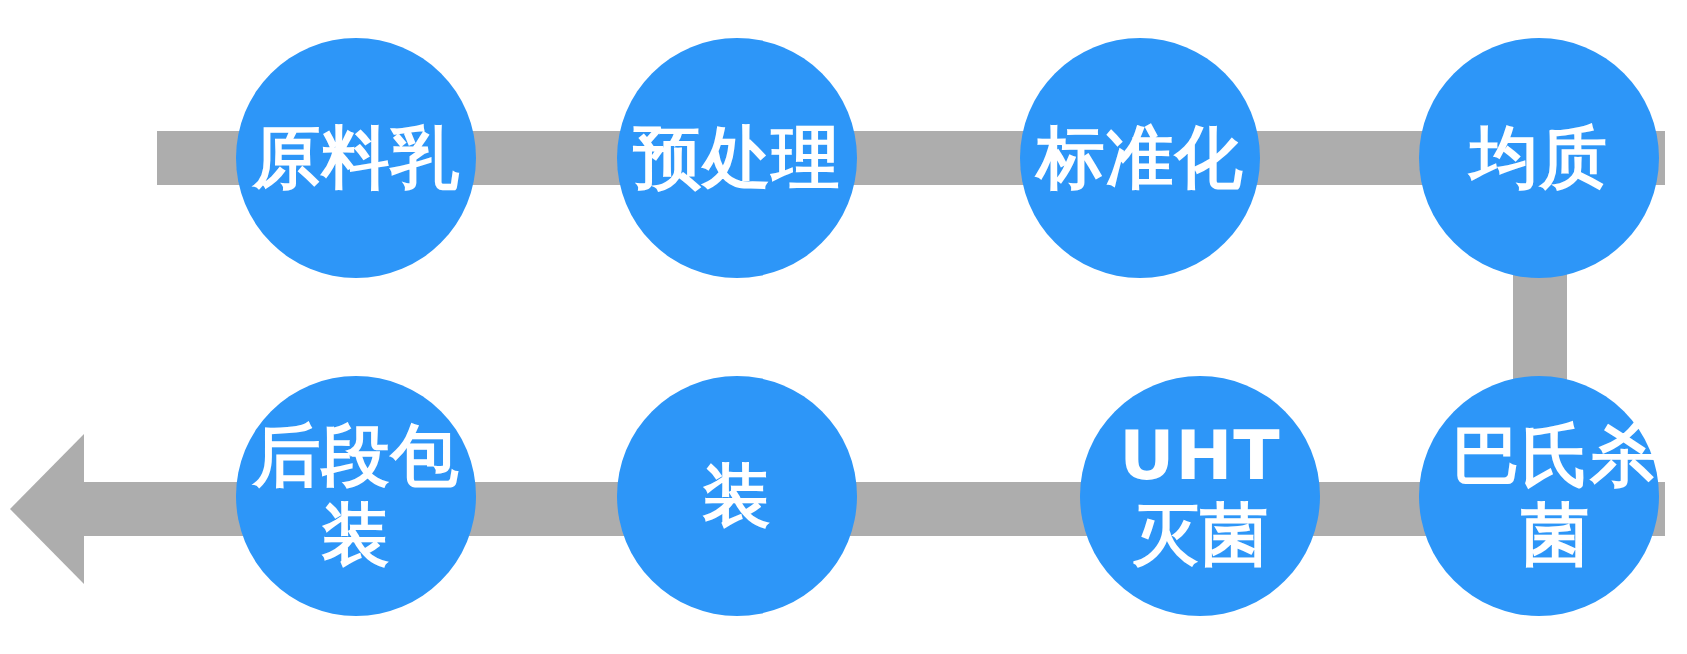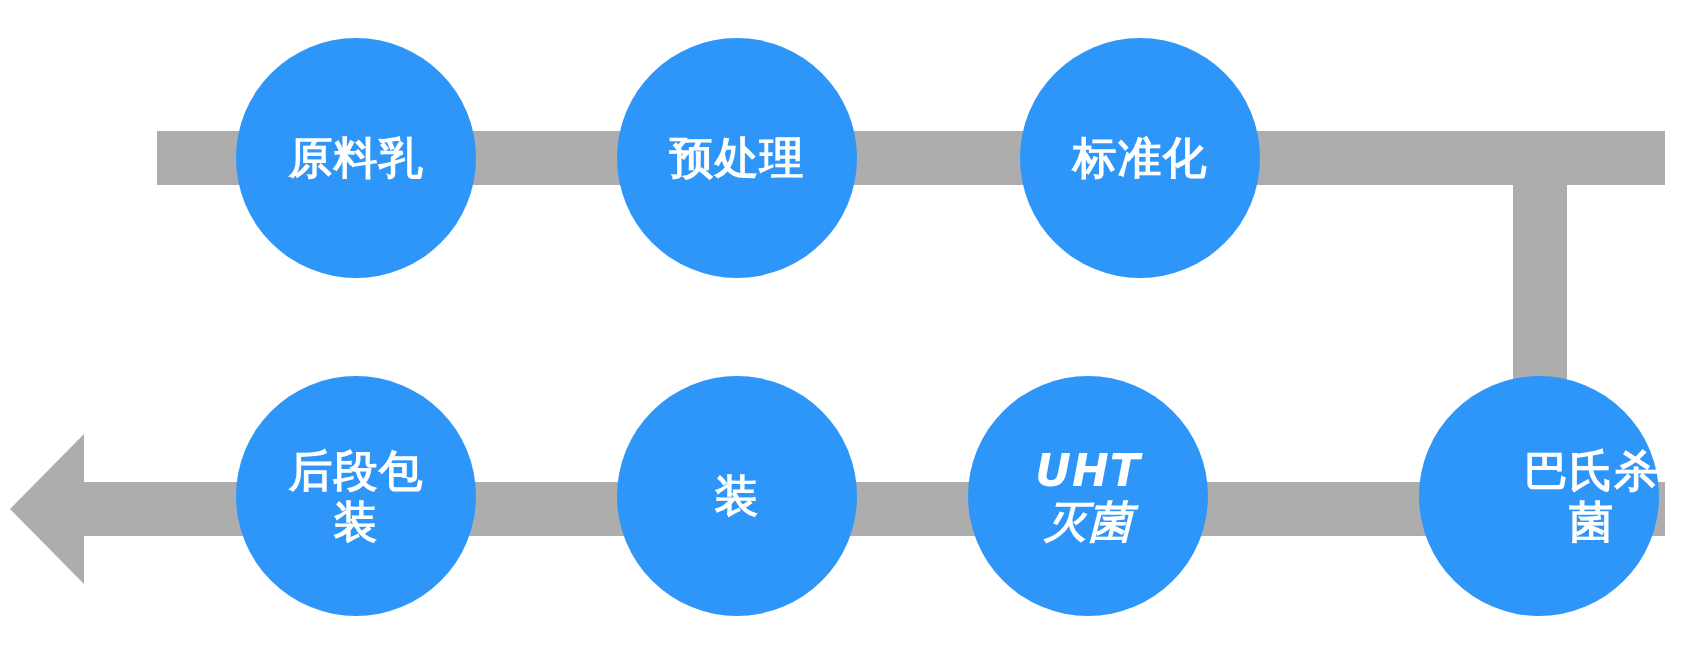--- a/index.html
+++ b/index.html
@@ -30,33 +30,33 @@
     border-radius: 50%;
     background: var(--node-fill);
     display: flex;
     align-items: center;
     justify-content: center;
     text-align: center;
   }
   .node-label {
     color: var(--node-text);
     font-weight: bold;
-    font-size: 44px;
+    font-size: 68px;
     line-height: 1.16;
     letter-spacing: 1px;
   }
   .node-label span { display: block; }
   
   .pos-t1 { left: 236px;  top: 38px; }
   .pos-t2 { left: 617px;  top: 38px; justify-content: center; }
   .pos-t3 { left: 1020px; top: 38px; }
   .pos-t4 { left: 1419px; top: 38px; }
   
   .pos-b1 { left: 1419px; top: 376px; justify-content: flex-end; }
-  .pos-b2 { left: 968px; top: 376px; font-style: italic; }
+  .pos-b2 { left: 1080px; top: 376px; }
   .pos-b3 { left: 617px;  top: 376px; }
   .pos-b4 { left: 236px;  top: 376px; }
 </style>
 </head>
 <body>
 
 <div class="canvas">
 
   <svg class="connectors" viewBox="0 0 1687 654" xmlns="http://www.w3.org/2000/svg">
     <rect x="157" y="131" width="1508" height="54"></rect>
@@ -76,20 +76,25 @@
       <span>预处理</span>
     </div>
   </div>
 
   <div class="node pos-t3">
     <div class="node-label">
       <span>标准化</span>
     </div>
   </div>
 
+  <div class="node pos-t4">
+    <div class="node-label">
+      <span>均质</span>
+    </div>
+  </div>
 
   <div class="node pos-b1">
     <div class="node-label">
       <span>巴氏杀</span>
       <span>菌</span>
     </div>
   </div>
 
   <div class="node pos-b2">
     <div class="node-label">

